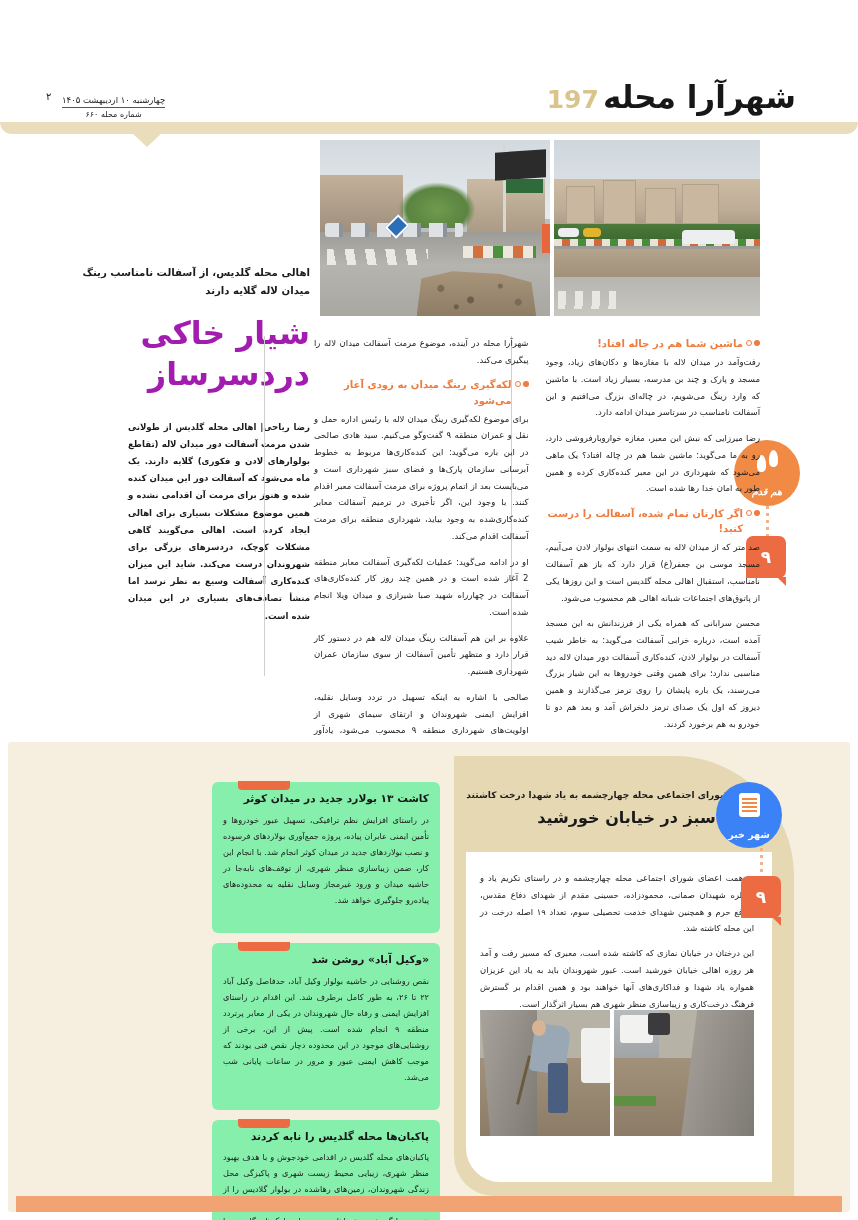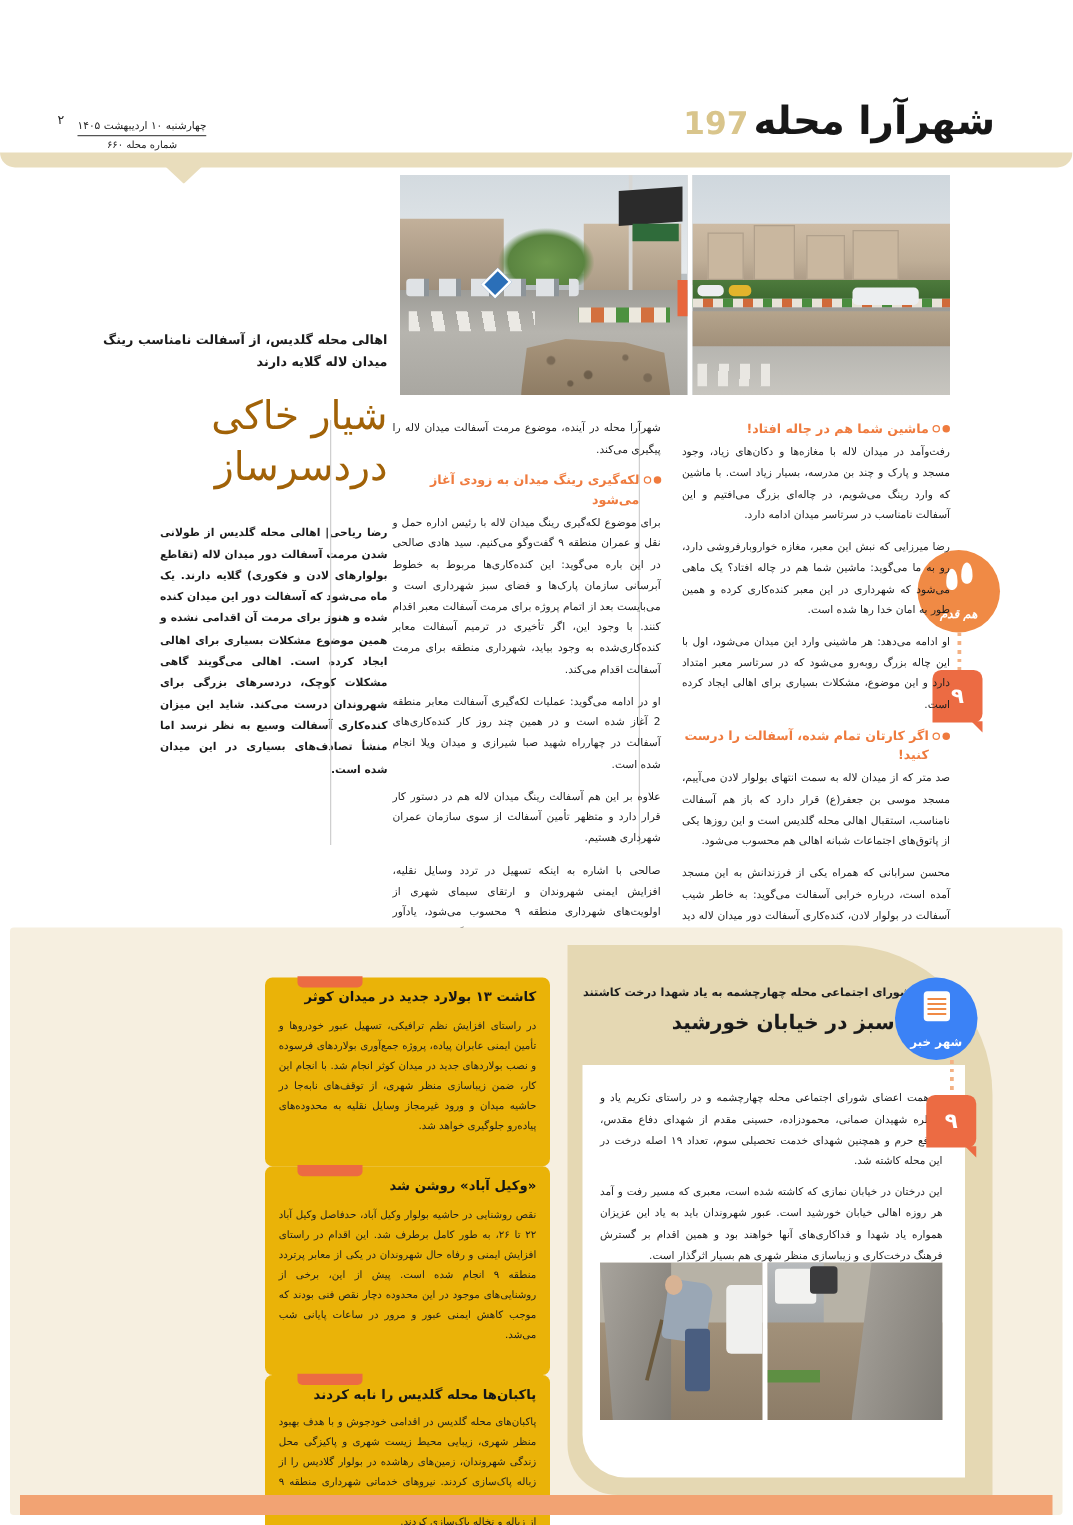--- a/index.html
+++ b/index.html
@@ -173,22 +173,22 @@
     line-height: 1.75;
     color: #1b1b1b;
     text-align: right;
     padding-top: 124px;
     font-weight: 600;
   }
   .headline {
     margin-top: 13px;
     font-size: 31.5px;
     line-height: 1.30;
-    font-weight: normal;
-    color: #a16207;
+    font-weight: bold;
+    color: #a21caf;
     text-align: right;
     letter-spacing: -0.5px;
   }
   .intro {
     margin-top: 24px;
     font-size: 8.6px;
     line-height: 2.0;
     color: #1c1c1c;
     text-align: justify;
     width: 182px;
@@ -379,23 +379,24 @@
   .gp-carR { position:absolute; right:0; top:14%; width:22%; height:44%;
              background:#f0f0ee; border-radius:4px 0 0 4px; }
 
   
   .news-col {
     position: absolute;
     top: 40px; right: 410px;
     width: 228px;
   }
   .news-item {
-    background: #eab308;
+    background: #86efac;
     border-radius: 6px;
     padding: 9px 11px 24px 11px;
+    margin-bottom: 10px;
     position: relative;
   }
   .news-item .nt {
     font-size: 10.6px;
     font-weight: bold;
     color: #161616;
     text-align: right;
     line-height: 1.5;
     margin-bottom: 6px;
   }
@@ -562,21 +563,20 @@
     <div class="body-cols">
 
       <div class="bcol">
         <div class="sub-h">
           <span class="dot-f"></span>
           <span class="dot-o"></span>
           <span>ماشین شما هم در چاله افتاد!</span>
         </div>
         <p class="ptext">رفت‌وآمد در میدان لاله با مغازه‌ها و دکان‌های زیاد، وجود مسجد و پارک و چند بن مدرسه، بسیار زیاد است. با ماشین که وارد رینگ می‌شویم، در چاله‌ای بزرگ می‌افتیم و این آسفالت نامناسب در سرتاسر میدان ادامه دارد.</p>
         <p class="ptext">رضا میرزایی که نبش این معبر، مغازه خواروبارفروشی دارد، رو به ما می‌گوید: ماشین شما هم در چاله افتاد؟ یک ماهی می‌شود که شهرداری در این معبر کنده‌کاری کرده و همین طور به امان خدا رها شده است.</p>
-        <p class="ptext">او ادامه می‌دهد: هر ماشینی وارد این میدان می‌شود، اول با این چاله بزرگ رو‌به‌رو می‌شود که در سرتاسر معبر امتداد دارد و این موضوع، مشکلات بسیاری برای اهالی ایجاد کرده است.</p>
 
         <div class="sub-h">
           <span class="dot-f"></span>
           <span class="dot-o"></span>
           <span>اگر کارتان تمام شده، آسفالت را درست کنید!</span>
         </div>
         <p class="ptext">صد متر که از میدان لاله به سمت انتهای بولوار لادن می‌آییم، مسجد موسی بن جعفر(ع) قرار دارد که باز هم آسفالت نامناسب، استقبال اهالی محله گلدیس است و این روزها یکی از پاتوق‌های اجتماعات شبانه اهالی هم محسوب می‌شود.</p>
         <p class="ptext">محسن سرابانی که همراه یکی از فرزندانش به این مسجد آمده است، درباره خرابی آسفالت می‌گوید: به خاطر شیب آسفالت در بولوار لادن، کنده‌کاری آسفالت دور میدان لاله دید مناسبی ندارد؛ برای همین وقتی خودروها به این شیار بزرگ می‌رسند، یک باره پایشان را روی ترمز می‌گذارند و همین دیروز که اول یک صدای ترمز دلخراش آمد و بعد هم دو تا خودرو به هم برخورد کردند.</p>
         <p class="ptext">یکی دیگر از اهالی به نام موسی صبری هم پای صحبت می‌آید</p>
       </div>

